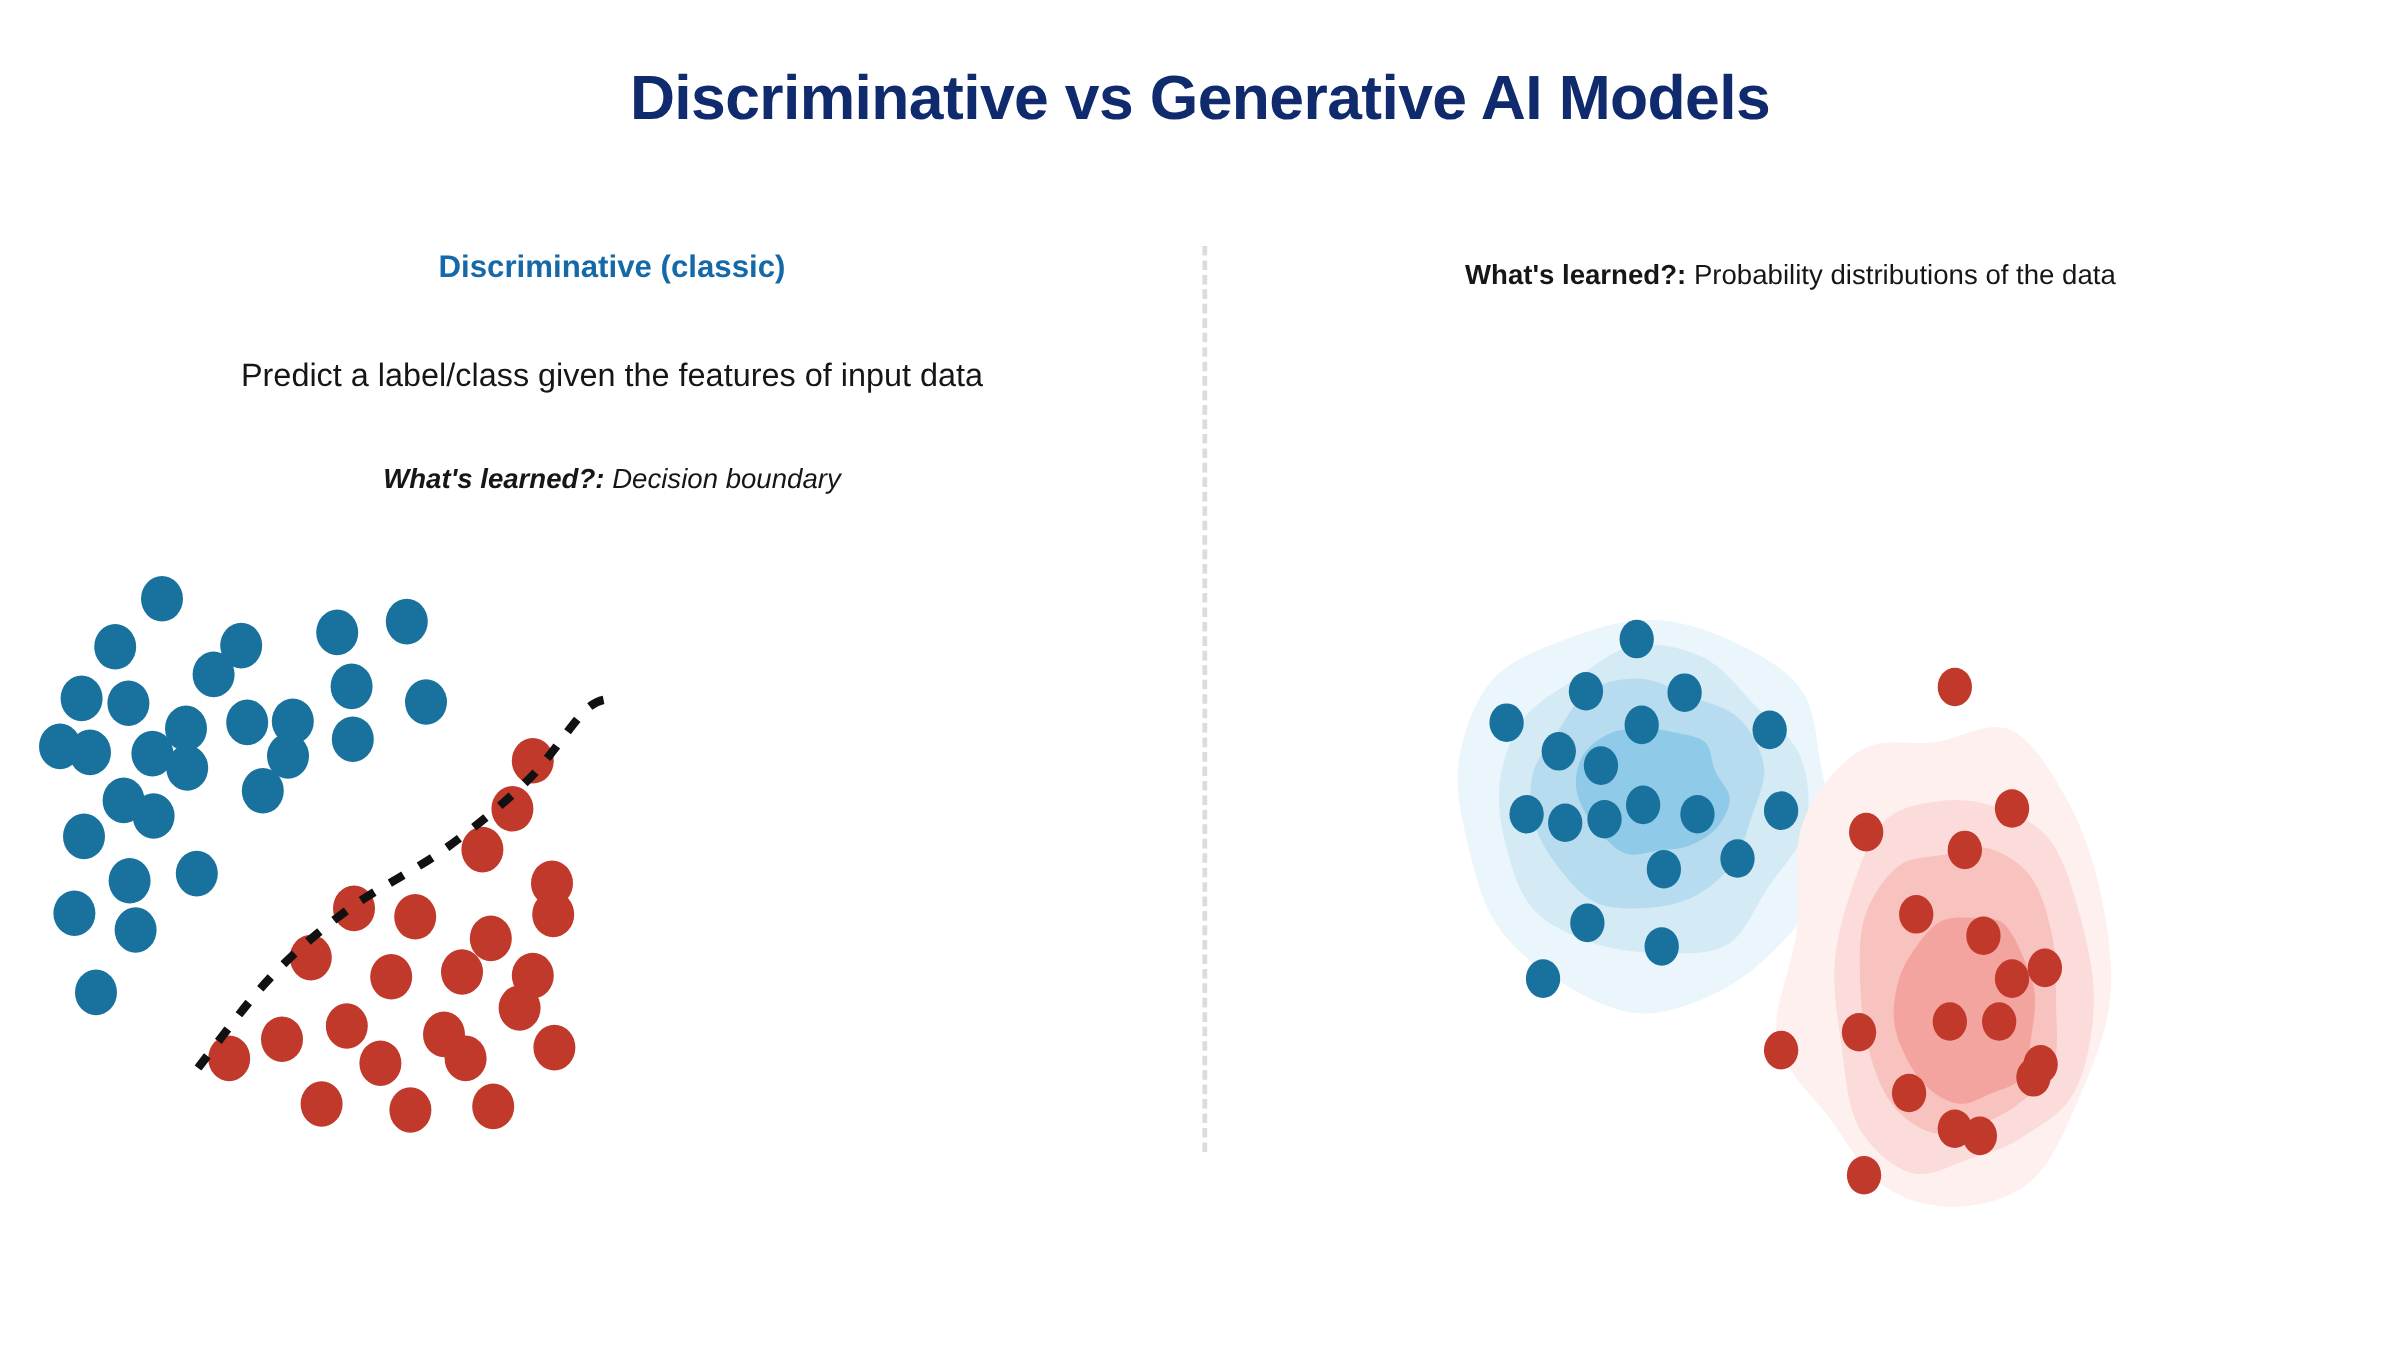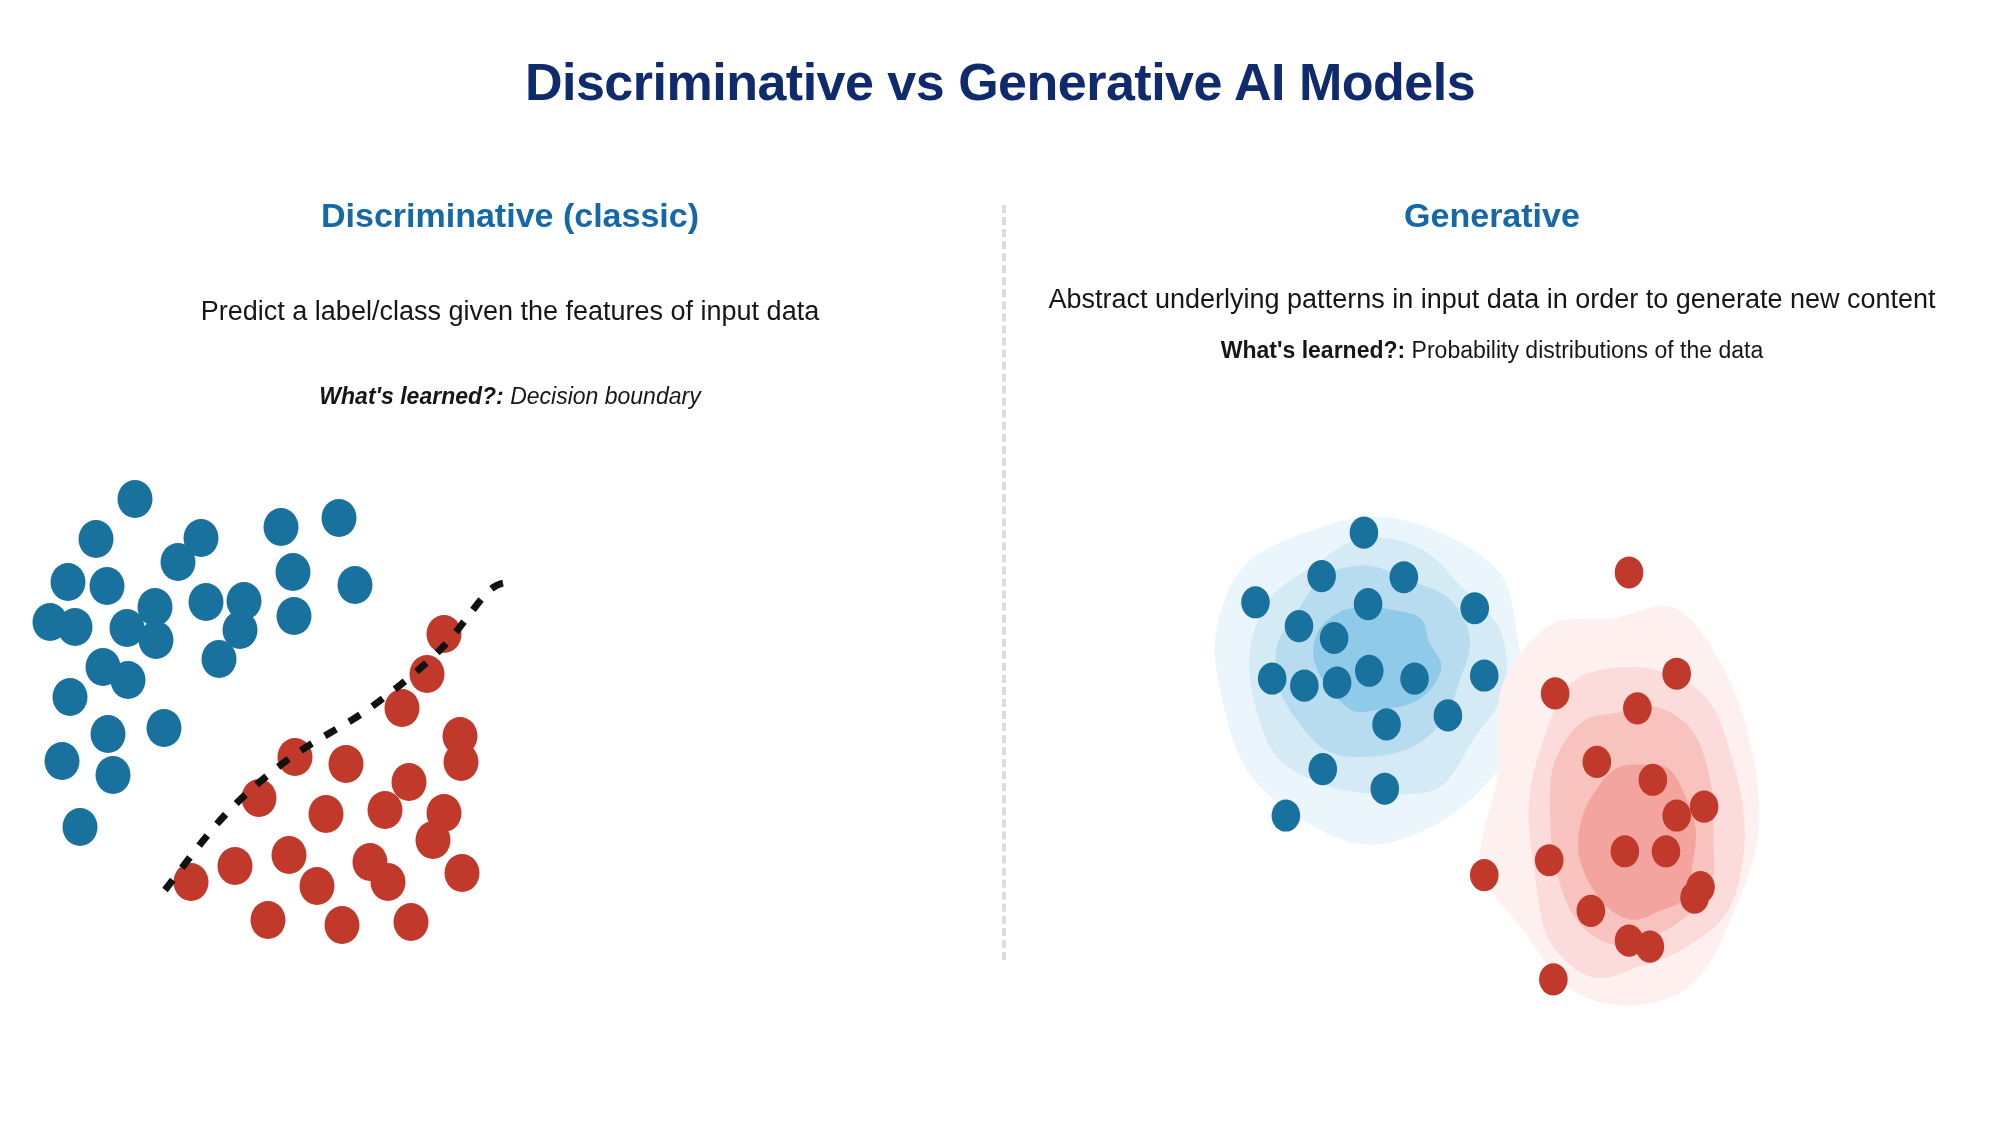--- a/index.html
+++ b/index.html
@@ -43,24 +43,24 @@
   }
   .column {
     position: absolute;
     top: 195px;
   }
   .col-left  { left: 40px;   width: 940px; }
   .col-right { left: 1022px; width: 940px; }
 
   .col-heading {
     text-align: center;
-    font-size: 34px;
+    font-size: 26px;
     font-weight: bold;
     color: #1569A8;
-    margin: 0;
+    margin: 12px;
     line-height: 1.2;
   }
   .col-desc {
     text-align: center;
     font-size: 27px;
     line-height: 1.28;
     color: #161616;
     margin: 0;
     padding: 0 24px;
   }
@@ -98,22 +98,20 @@
   <div class="column col-left">
     <div class="col-heading">Discriminative (classic)</div>
     <div class="col-desc">Predict a label/class given the features of input data</div>
     <div class="learned-line">
       <span class="learned-label">What's learned?:</span>
       <span>Decision boundary</span>
     </div>
   </div>
 
   <div class="column col-right">
-    <div class="col-heading">Generative</div>
-    <div class="col-desc">Abstract underlying patterns in input data in order to generate new content</div>
     <div class="learned-line">
       <span class="learned-label">What's learned?:</span>
       <span>Probability distributions of the data</span>
     </div>
   </div>
 
   <div class="figure fig-left">
     <svg id="svg-left" width="940" height="560" viewBox="0 0 940 560">
       <g id="left-blue-points">
           <ellipse cx="95" cy="29" rx="17.5" ry="19" fill="#19729E"></ellipse>

